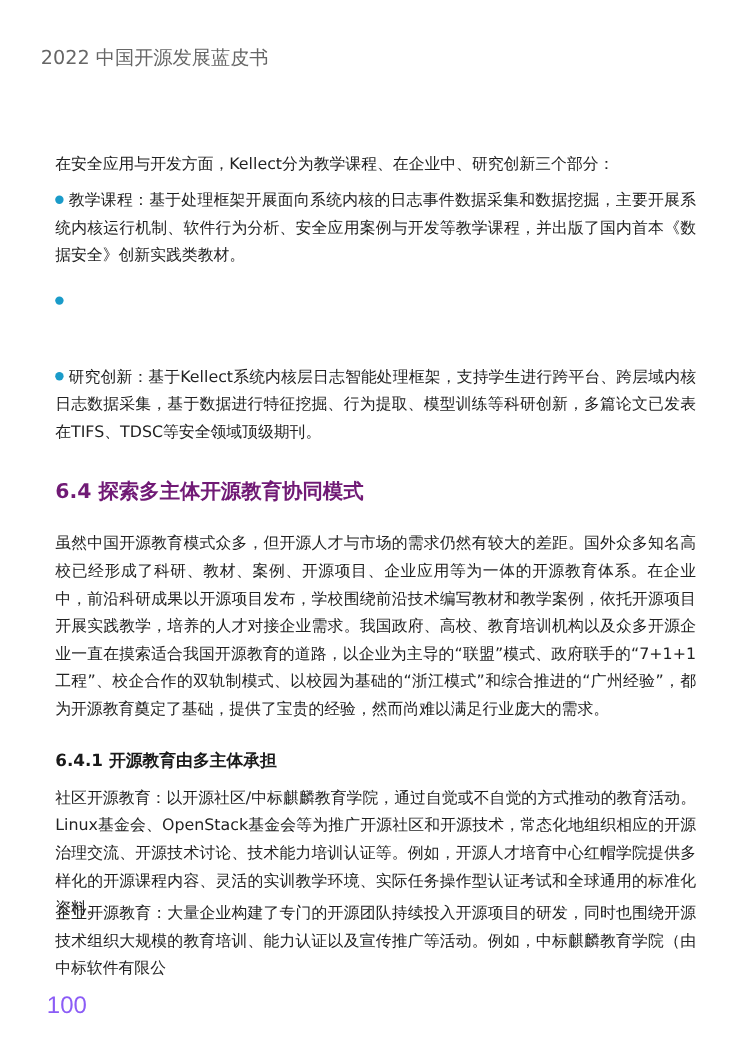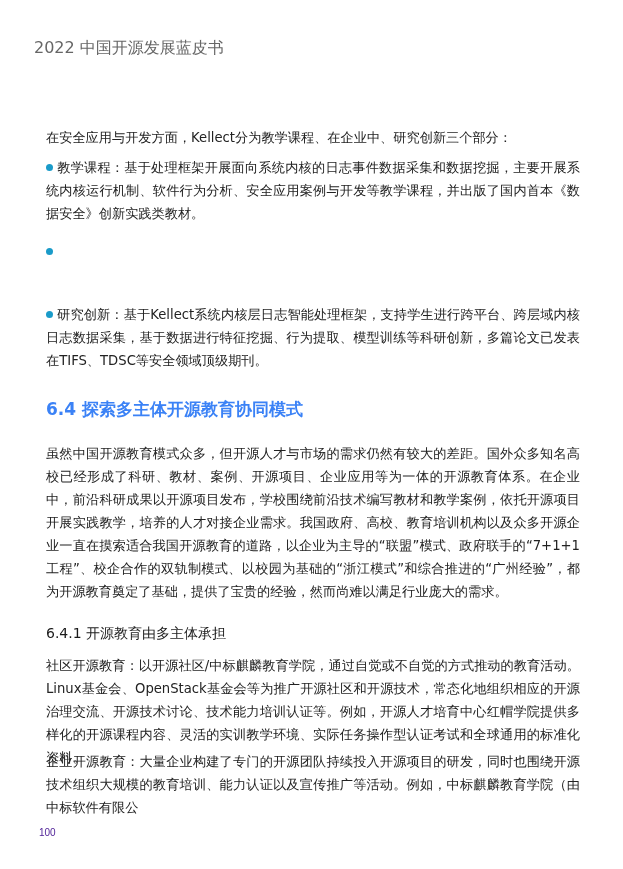--- a/index.html
+++ b/index.html
@@ -18,30 +18,30 @@
       font-size: 13.2px; line-height: 23px; color: #222222;
       text-align: justify; text-justify: inter-character;
       margin: 0;
     }
     .bullet-dot {
       display: inline-block; width: 7px; height: 7px; border-radius: 50%;
       background: #1a9bc9; margin-right: 4px; vertical-align: 1px;
     }
     .h2 {
       position: absolute; left: 0; font-size: 17px; font-weight: bold;
-      color: #3b82f6; margin: 0;
+      color: #701a75; margin: 0;
     }
     .h3 {
-      position: absolute; left: 0; font-size: 14px; font-weight: normal;
+      position: absolute; left: 0; font-size: 14px; font-weight: bold;
       color: #1a1a1a; margin: 0;
     }
     .page-number {
       position: absolute; left: 39px; top: 827px;
       font-family: "Liberation Sans", sans-serif;
-      font-size: 10px; color: #4c1d95;
+      font-size: 20px; color: #8b5cf6;
     }
   </style>
 </head>
 <body>
 
 <div class="running-header">2022 中国开源发展蓝皮书</div>
 
 <div class="content">
 
   <p class="para" style="top:126px;">在安全应用与开发方面，Kellect分为教学课程、在企业中、研究创新三个部分：</p>

